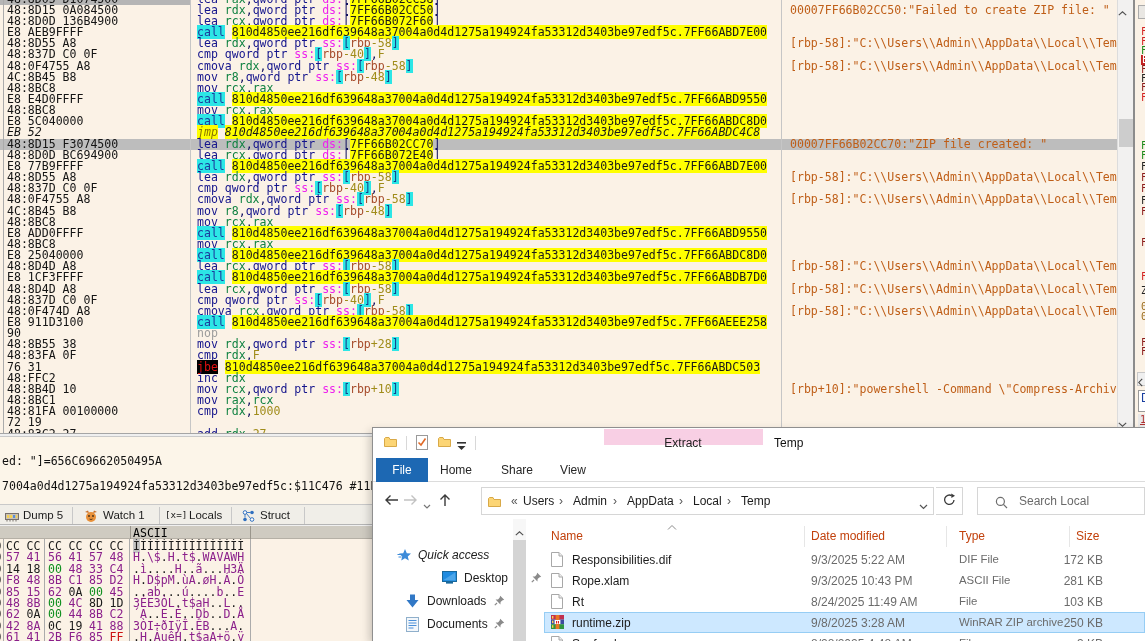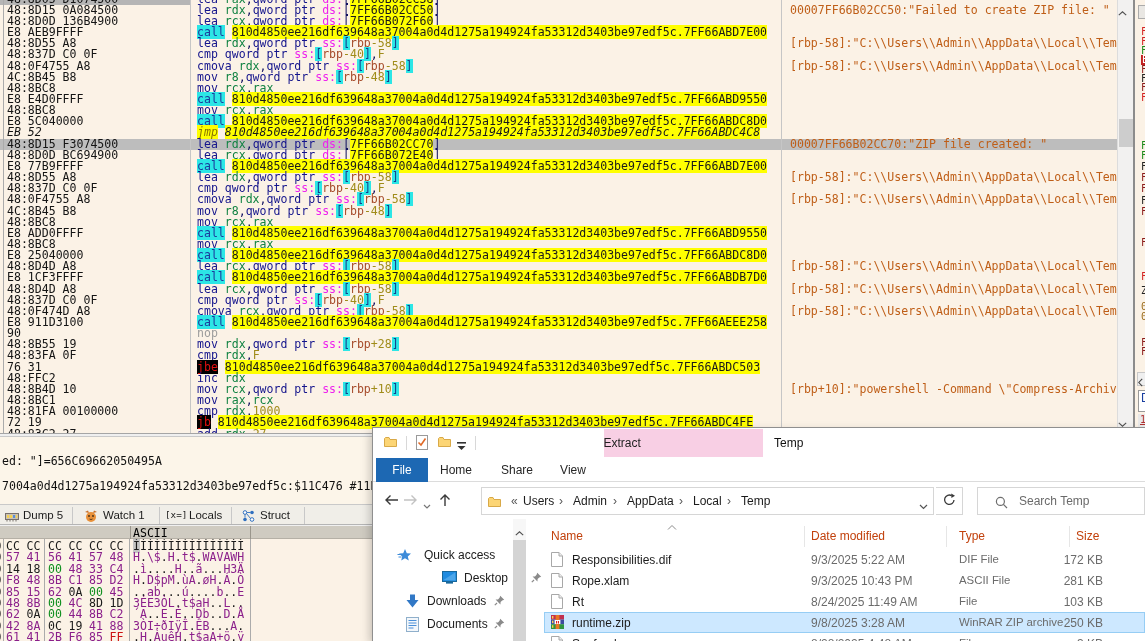--- a/index.html
+++ b/index.html
@@ -58,21 +58,21 @@
 .hx-k{color:#1A1A1A}.hx-p{color:#8B1F8B}.hx-g{color:#0F8F1F}.hx-f{color:#CC1111}
 .dumprow{position:absolute;height:11.4px;line-height:11.7px}
 .dumprow .db{position:absolute;top:0}
 .dumprow .da{position:absolute;left:133px;top:0}
 .da .cur{background:#C4C4C4}
 .da .ch-k{color:#1A1A1A}.da .ch-p{color:#8B1F8B}
 
 #explorer{position:absolute;left:373px;top:428px;width:772px;height:213px;background:#FFF;
   box-shadow:0 0 0 1px #8F8F8F, -3px 3px 9px rgba(0,0,0,.22);font-size:12px;color:#1B1B1B}
 #explorer .ebar-sep{position:absolute;width:1px;height:14px;background:#D8D8D8;top:8px}
-#extract-box{position:absolute;left:230.5px;top:1px;width:159px;height:28px;background:#F8CFE4;line-height:28px;color:#222}
+#extract-box{position:absolute;left:230.5px;top:1px;width:159px;height:16px;background:#F8CFE4;text-align:center;line-height:28px;color:#222}
 #exp-title{position:absolute;left:401px;top:8px;color:#111}
 #tabrow{position:absolute;left:0;top:29px;width:772px;height:25px;border-bottom:1px solid #DCDCDC;background:#FFF}
 #file-tab{position:absolute;left:3px;top:1px;width:52px;height:24px;background:#1D68B3;color:#FFF;text-align:center;line-height:24px}
 .rtab{position:absolute;top:1px;height:24px;line-height:24px;color:#262626}
 #cft-box{position:absolute;left:230.5px;top:0px;width:159px;height:25px;background:#FFF;border-left:1px solid #E0E0E0;border-right:1px solid #E0E0E0;text-align:center;line-height:24px;color:#262626}
 #addrrow{position:absolute;left:0;top:54px;width:772px;height:37px;background:#FFF}
 .navic{position:absolute;top:10px}
 #addrbox{position:absolute;left:108px;top:5px;width:453px;height:28px;border:1px solid #D6D6D6;background:#FFF}
 #addrbox .crumb{position:absolute;top:6px;color:#1B1B1B}
 #addrbox .csep{position:absolute;top:5.5px;color:#555;font-size:12px}
@@ -130,28 +130,28 @@
           <div class="drow mono" style="top: 227.8px;"><span class="bcol">E8 ADD0FFFF</span><span class="icol"><span class="tk-cm">call</span><span class="tk-p"> </span><span class="tk-y">810d4850ee216df639648a37004a0d4d1275a194924fa53312d3403be97edf5c.7FF66ABD9550</span></span></div>
           <div class="drow mono" style="top: 238.95px;"><span class="bcol">48:8BC8</span><span class="icol"><span class="tk-m">mov </span><span class="tk-r">rcx</span><span class="tk-p">,</span><span class="tk-r">rax</span></span></div>
           <div class="drow mono" style="top: 250.1px;"><span class="bcol">E8 25040000</span><span class="icol"><span class="tk-cm">call</span><span class="tk-p"> </span><span class="tk-y">810d4850ee216df639648a37004a0d4d1275a194924fa53312d3403be97edf5c.7FF66ABDC8D0</span></span></div>
           <div class="drow mono" style="top: 261.25px;"><span class="bcol">48:8D4D A8</span><span class="icol"><span class="tk-m">lea </span><span class="tk-r">rcx</span><span class="tk-p">,</span><span class="tk-m">qword ptr </span><span class="tk-s">ss:</span><span class="tk-cy">[</span><span class="tk-rb">rbp</span><span class="tk-n">-58</span><span class="tk-cy">]</span></span><span class="ccol">[rbp-58]:"C:\\Users\\Admin\\AppData\\Local\\Temp\\runtime.zip"</span></div>
           <div class="drow mono" style="top: 272.4px;"><span class="bcol">E8 1CF3FFFF</span><span class="icol"><span class="tk-cm">call</span><span class="tk-p"> </span><span class="tk-y">810d4850ee216df639648a37004a0d4d1275a194924fa53312d3403be97edf5c.7FF66ABDB7D0</span></span></div>
           <div class="drow mono" style="top: 283.55px;"><span class="bcol">48:8D4D A8</span><span class="icol"><span class="tk-m">lea </span><span class="tk-r">rcx</span><span class="tk-p">,</span><span class="tk-m">qword ptr </span><span class="tk-s">ss:</span><span class="tk-cy">[</span><span class="tk-rb">rbp</span><span class="tk-n">-58</span><span class="tk-cy">]</span></span><span class="ccol">[rbp-58]:"C:\\Users\\Admin\\AppData\\Local\\Temp\\runtime.zip"</span></div>
           <div class="drow mono" style="top: 294.7px;"><span class="bcol">48:837D C0 0F</span><span class="icol"><span class="tk-m">cmp </span><span class="tk-m">qword ptr </span><span class="tk-s">ss:</span><span class="tk-cy">[</span><span class="tk-rb">rbp</span><span class="tk-n">-40</span><span class="tk-cy">]</span><span class="tk-p">,</span><span class="tk-n">F</span></span></div>
           <div class="drow mono" style="top: 305.85px;"><span class="bcol">48:0F474D A8</span><span class="icol"><span class="tk-m">cmova </span><span class="tk-r">rcx</span><span class="tk-p">,</span><span class="tk-m">qword ptr </span><span class="tk-s">ss:</span><span class="tk-cy">[</span><span class="tk-rb">rbp</span><span class="tk-n">-58</span><span class="tk-cy">]</span></span><span class="ccol">[rbp-58]:"C:\\Users\\Admin\\AppData\\Local\\Temp\\runtime.zip"</span></div>
           <div class="drow mono" style="top: 317px;"><span class="bcol">E8 911D3100</span><span class="icol"><span class="tk-cm">call</span><span class="tk-p"> </span><span class="tk-y">810d4850ee216df639648a37004a0d4d1275a194924fa53312d3403be97edf5c.7FF66AEEE258</span></span></div>
           <div class="drow mono" style="top: 328.15px;"><span class="bcol">90</span><span class="icol"><span class="tk-g">nop</span></span></div>
-          <div class="drow mono" style="top: 339.3px;"><span class="bcol">48:8B55 19</span><span class="icol"><span class="tk-m">mov </span><span class="tk-r">rdx</span><span class="tk-p">,</span><span class="tk-m">qword ptr </span><span class="tk-s">ss:</span><span class="tk-cy">[</span><span class="tk-rb">rbp</span><span class="tk-n">+28</span><span class="tk-cy">]</span></span></div>
+          <div class="drow mono" style="top: 339.3px;"><span class="bcol">48:8B55 38</span><span class="icol"><span class="tk-m">mov </span><span class="tk-r">rdx</span><span class="tk-p">,</span><span class="tk-m">qword ptr </span><span class="tk-s">ss:</span><span class="tk-cy">[</span><span class="tk-rb">rbp</span><span class="tk-n">+28</span><span class="tk-cy">]</span></span></div>
           <div class="drow mono" style="top: 350.45px;"><span class="bcol">48:83FA 0F</span><span class="icol"><span class="tk-m">cmp </span><span class="tk-r">rdx</span><span class="tk-p">,</span><span class="tk-n">F</span></span></div>
           <div class="drow mono" style="top: 361.6px;"><span class="bcol">76 31</span><span class="icol"><span class="tk-jc">jbe</span><span class="tk-p"> </span><span class="tk-y">810d4850ee216df639648a37004a0d4d1275a194924fa53312d3403be97edf5c.7FF66ABDC503</span></span></div>
           <div class="drow mono" style="top: 372.75px;"><span class="bcol">48:FFC2</span><span class="icol"><span class="tk-m">inc </span><span class="tk-r">rdx</span></span></div>
           <div class="drow mono" style="top: 383.9px;"><span class="bcol">48:8B4D 10</span><span class="icol"><span class="tk-m">mov </span><span class="tk-r">rcx</span><span class="tk-p">,</span><span class="tk-m">qword ptr </span><span class="tk-s">ss:</span><span class="tk-cy">[</span><span class="tk-rb">rbp</span><span class="tk-n">+10</span><span class="tk-cy">]</span></span><span class="ccol">[rbp+10]:"powershell -Command \"Compress-Archive -Path</span></div>
           <div class="drow mono" style="top: 395.05px;"><span class="bcol">48:8BC1</span><span class="icol"><span class="tk-m">mov </span><span class="tk-r">rax</span><span class="tk-p">,</span><span class="tk-r">rcx</span></span></div>
           <div class="drow mono" style="top: 406.2px;"><span class="bcol">48:81FA 00100000</span><span class="icol"><span class="tk-m">cmp </span><span class="tk-r">rdx</span><span class="tk-p">,</span><span class="tk-n">1000</span></span></div>
-          <div class="drow mono" style="top: 417.35px;"><span class="bcol">72 19</span><span class="icol"><span class="tk-jc">jb</span><span class="tk-p"> </span><span class="tk-y">810d4850ee216df639648a37004a0d4d1275a194924fa53312d3403be97edf5c.7FF66ABDC4FE</span></span></div>
+          <div class="drow mono" style="top: 417.35px;"><span class="bcol">72 19</span></div>
           <div class="drow mono" style="top: 428.5px;"><span class="bcol">48:83C2 27</span><span class="icol"><span class="tk-m">add </span><span class="tk-r">rdx</span><span class="tk-p">,</span><span class="tk-n">27</span></span></div>
         </div>
       <div class="vline" style="left:3px;top:0;height:433px"></div>
       <div class="vline" style="left:190px;top:0;height:433px;background:#C6C6C6"></div>
       <div class="vline" style="left:781px;top:0;height:433px;background:#C6C6C6"></div>
     </div>
 
     <div id="vscroll">
       <div class="sb-btn" style="top:2px"><svg width="9" height="5" viewBox="0 0 9 5">
             <path d="M0.8 4.2 L4.5 0.8 L8.2 4.2" stroke="#505050" stroke-width="1.1" fill="none"></path>
@@ -316,32 +316,32 @@
       </div>
       <div id="refreshbtn"><svg width="13" height="13" viewBox="0 0 13 13">
             <path d="M11 7 A4.7 4.7 0 1 1 8.6 2.6" stroke="#3A3A3A" stroke-width="1.3" fill="none"></path>
             <path d="M8.2 0.5 L12 2.8 L8.4 5 Z" fill="#3A3A3A"></path>
           </svg></div>
       <div id="searchbox">
         <span class="abs" style="left:17px;top:8px"><svg width="13" height="13" viewBox="0 0 13 13">
               <circle cx="5.4" cy="5.4" r="4" stroke="#6E6E6E" stroke-width="1.2" fill="none"></circle>
               <path d="M8.4 8.4 L12 12" stroke="#6E6E6E" stroke-width="1.2"></path>
             </svg></span>
-        <span class="sph">Search Temp</span>
+        <span class="sph">Search Local</span>
       </div>
     </div>
 
     <div id="content">
       <div id="sidebar">
           <div class="sbitem" style="top: 26px;">
             <span class="sicon" style="left: 24px; top: 3px;"><svg width="15" height="14" viewBox="0 0 15 14">
                 <path d="M8 1 L9.8 5.2 L14 5.6 L10.8 8.4 L11.8 12.6 L8 10.3 L4.2 12.6 L5.2 8.4 L2 5.6 L6.2 5.2 Z" fill="#3C8BD9"></path>
                 <path d="M0.5 6.5 L4 6.5 M1.5 9 L4.5 9" stroke="#3C8BD9" stroke-width="1"></path>
               </svg></span>
-            <span class="slbl" style="left: 51px;">Quick access</span>
+            <span class="slbl" style="left: 45px; font-style: italic;">Quick access</span>
           </div>
           <div class="sbitem" style="top: 49px; margin-left: 37px;">
             <span class="sicon" style="left: 32px; top: 3px;"><svg width="15" height="13" viewBox="0 0 15 13">
                 <rect x="0.5" y="0.5" width="14" height="10" fill="#1F8BE0" stroke="#18689C"></rect>
                 <path d="M1.5 9 L13 1.5 L13.5 9.5 Z" fill="#5FB2EE" opacity="0.7"></path>
                 <rect x="4" y="11" width="7" height="1.6" fill="#18689C"></rect>
               </svg></span>
             <span class="slbl" style="left: 54px;">Desktop</span>
             <span class="pin"><svg width="11" height="11" viewBox="0 0 11 11">
                 <path d="M6.2 0.8 L10.2 4.8 L8.2 5.4 L6.6 7 L6.4 9.4 L1.6 4.6 L4 4.4 L5.6 2.8 Z" fill="#8A8A8A"></path>

